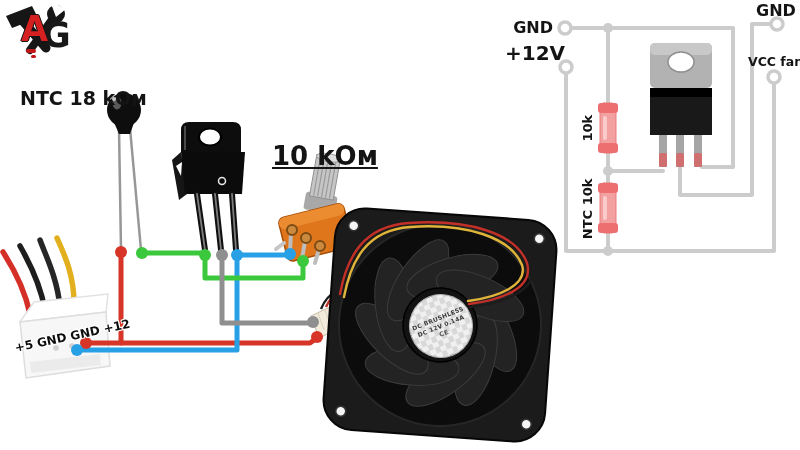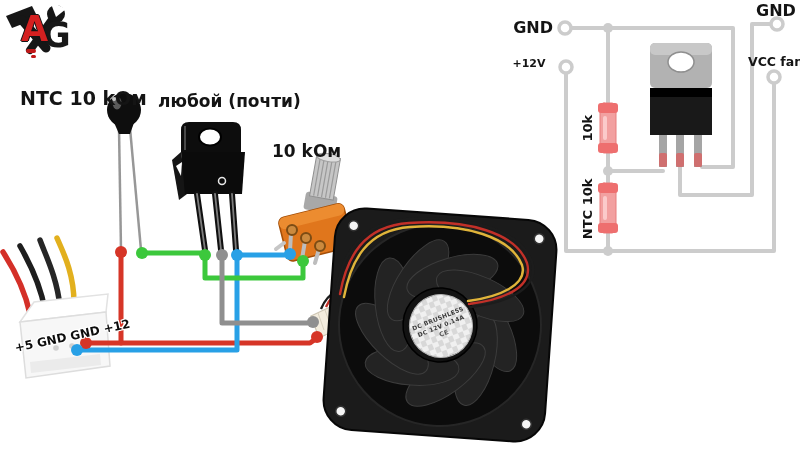--- a/index.html
+++ b/index.html
@@ -5,26 +5,26 @@
   html,body{margin:0;padding:0;background:#fff;}
   .stage{position:relative;width:800px;height:450px;background:#ffffff;overflow:hidden;
          font-family:"DejaVu Sans",sans-serif;}
   .stage svg{position:absolute;left:0;top:0;}
   .lbl{position:absolute;font-weight:bold;color:#141414;white-space:nowrap;line-height:1.1;}
   .comic{letter-spacing:0px;}
   .lbl-ntc1{left:20px;top:88px;font-size:19px;}
   .lbl-ntc2{left:20px;top:112px;font-size:19px;}
   .lbl-mosfet1{left:164px;top:66px;font-size:20px;}
   .lbl-mosfet2{left:158px;top:92px;font-size:17px;}
-  .lbl-pot{left:272px;top:142px;font-size:17px;}
+  .lbl-pot{left:272px;top:142px;font-size:26px;text-decoration:underline;}
   .lbl-molex{left:14px;top:331px;width:106px;text-align:center;font-size:12px;
              transform:rotate(-12deg);color:#0d0d0d;
              text-shadow:-1px -1px 0 #fff,1px -1px 0 #fff,-1px 1px 0 #fff,1px 1px 0 #fff;}
   .lbl-gnd-l{left:505px;top:19px;width:48px;text-align:right;font-size:16px;}
-  .lbl-12v{left:505px;top:58px;width:48px;text-align:center;font-size:11px;}
+  .lbl-12v{left:505px;top:42px;width:48px;text-align:left;font-size:20px;}
   .lbl-gnd-r{left:756px;top:2px;font-size:16px;}
   .lbl-vccfan{left:748px;top:55px;font-size:12.5px;}
   .lbl-r10k{left:558px;top:121px;width:60px;text-align:center;font-size:13px;transform:rotate(-90deg);}
   .lbl-rntc{left:558px;top:202px;width:60px;text-align:center;font-size:13px;transform:rotate(-90deg);}
   .logo-a{position:absolute;left:21px;top:9px;font-size:35px;font-weight:900;z-index:3;
           color:var(--logo-red,#d42020);
           text-shadow:-1px 0 #141414,1px 0 #141414,0 -1px #141414,0 1px #141414;}
   .logo-g{position:absolute;left:42px;top:15px;font-size:35px;font-weight:900;z-index:2;color:#181818;}
   .sticker{position:absolute;left:409px;top:294px;width:62px;height:62px;border-radius:50%;
            border:1px solid #b5b5b5;transform:rotate(-22deg);z-index:4;
@@ -220,22 +220,21 @@
   <g fill="none" stroke-width="2.4" stroke-linecap="round">
     <path d="M336,291 C343,252 362,222 408,219 C470,215 520,230 532,262 C540,290 505,303 470,307" stroke="#1c1c1c"></path>
     <path d="M340,294 C347,256 364,226 409,223 C468,219 516,233 527,263 C534,288 502,300 469,304" stroke="#c23028"></path>
     <path d="M344,297 C351,260 367,230 410,227 C465,223 511,237 522,265 C528,285 499,297 468,301" stroke="#e0b43a"></path>
   </g>
 </svg>
 
   <span class="logo-a">A</span>
   <span class="logo-g">G</span>
 
-  <div class="lbl comic lbl-ntc1">NTC 10 kОм</div>
-  <div class="lbl comic lbl-mosfet2">любой (почти)</div>
+  <div class="lbl comic lbl-ntc1">NTC 18 kОм</div>
   <div class="lbl comic lbl-pot">10 kОм</div>
   <div class="lbl lbl-molex">+5 GND GND +12</div>
 
   <div class="lbl lbl-gnd-l">GND</div>
   <div class="lbl lbl-12v">+12V</div>
   <div class="lbl lbl-gnd-r">GND</div>
   <div class="lbl lbl-vccfan">VCC fan</div>
   <div class="lbl lbl-r10k">10k</div>
   <div class="lbl lbl-rntc">NTC 10k</div>
 

